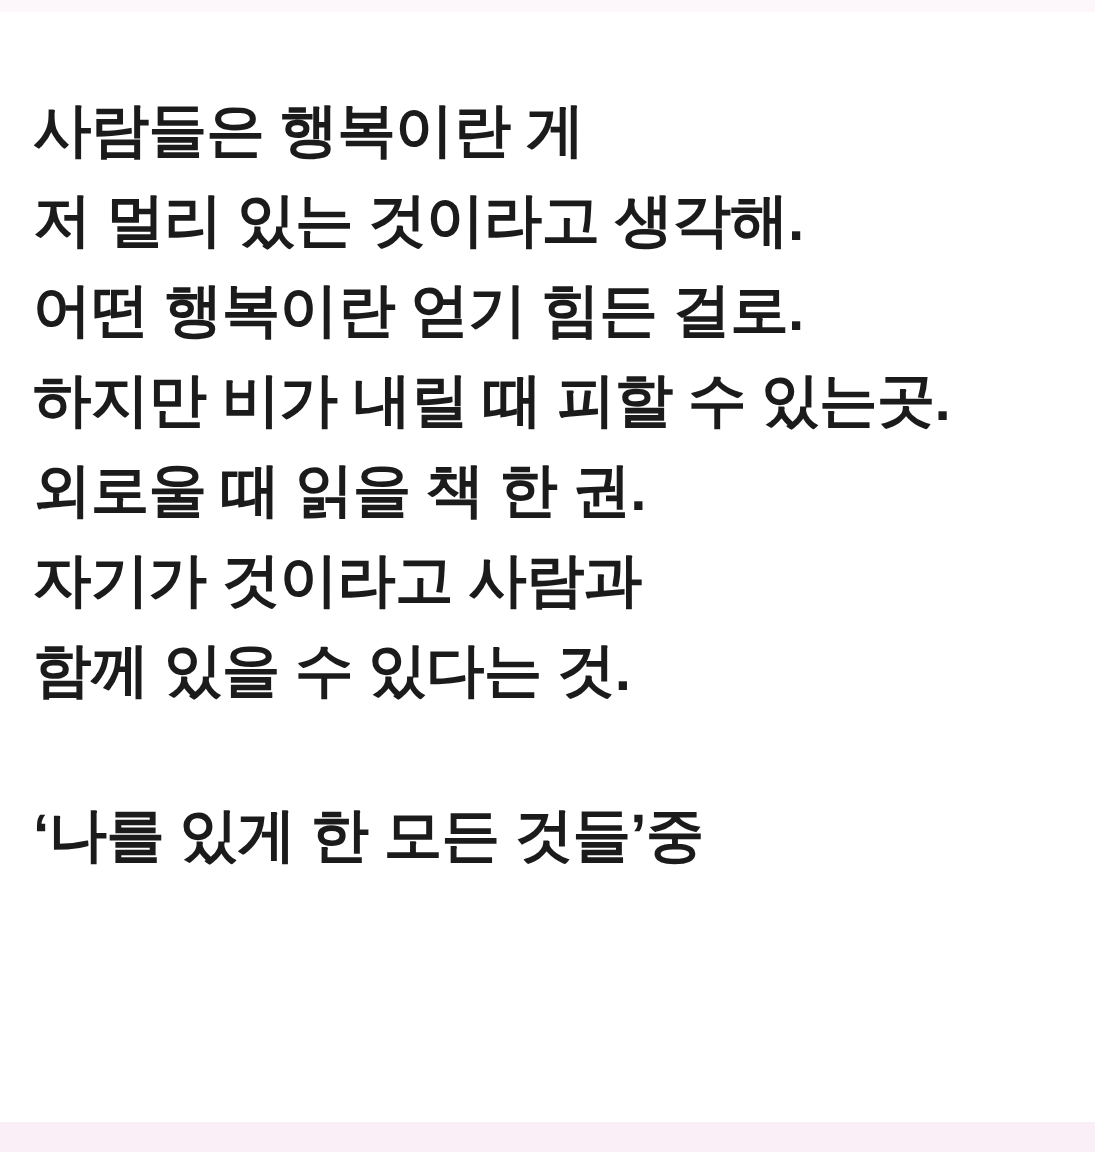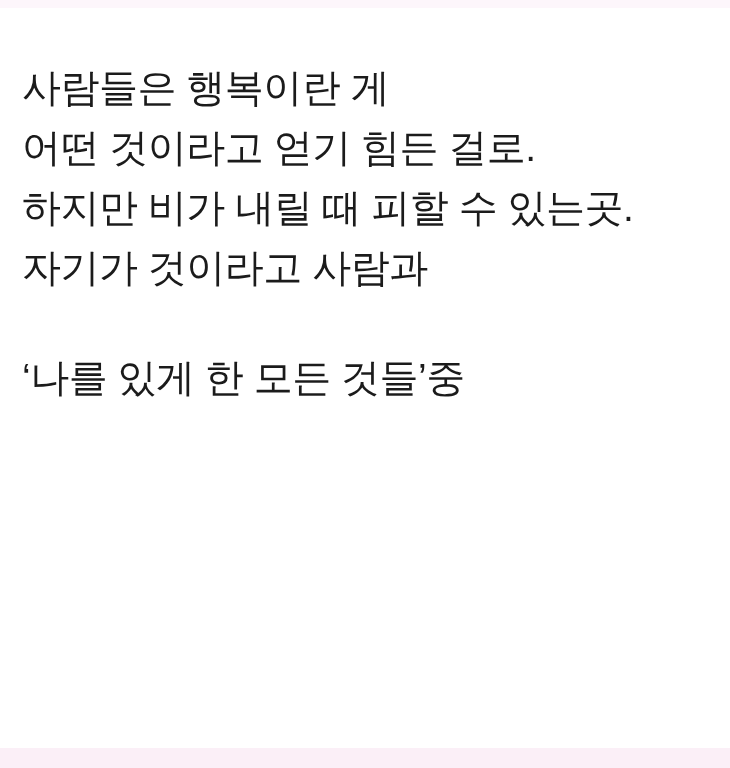--- a/index.html
+++ b/index.html
@@ -28,21 +28,21 @@
     bottom: 0; left: 0; right: 0;
     height: 20px;
     background: #fbeff7;
   }
   .quote-body {
     position: absolute;
     top: 58px;
     left: 22px;
     right: 16px;
     font-size: 39px;
-    font-weight: 400;
+    font-weight: 700;
     line-height: 60px;
     letter-spacing: -0.5px;
     white-space: nowrap;
   }
   .quote-line {
     height: 60px;
   }
   .blank-line {
     height: 50px;
   }
@@ -51,23 +51,26 @@
   }
 </style>
 </head>
 <body>
 
 <div class="quote-card">
   <div class="strip-top"></div>
 
   <div class="quote-body">
     <div class="quote-line">사람들은 행복이란 게</div>
-    <div class="quote-line">어떤 것이라고 얻기 힘든 걸로.</div>
+    <div class="quote-line">저 멀리 있는 것이라고 생각해.</div>
+    <div class="quote-line">어떤 행복이란 얻기 힘든 걸로.</div>
     <div class="quote-line">하지만 비가 내릴 때 피할 수 있는곳.</div>
+    <div class="quote-line">외로울 때 읽을 책 한 권.</div>
     <div class="quote-line">자기가 것이라고 사람과</div>
+    <div class="quote-line">함께 있을 수 있다는 것.</div>
 
     <div class="blank-line"></div>
 
     <div class="attribution-line">‘나를 있게 한 모든 것들’중</div>
   </div>
 
   <div class="strip-bottom"></div>
 </div>
 
 </body></html>

